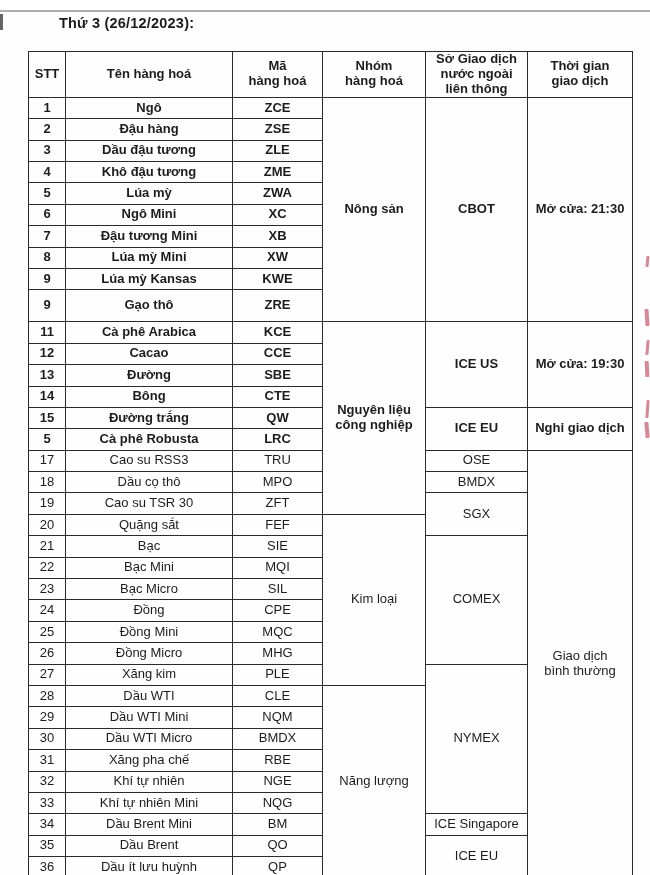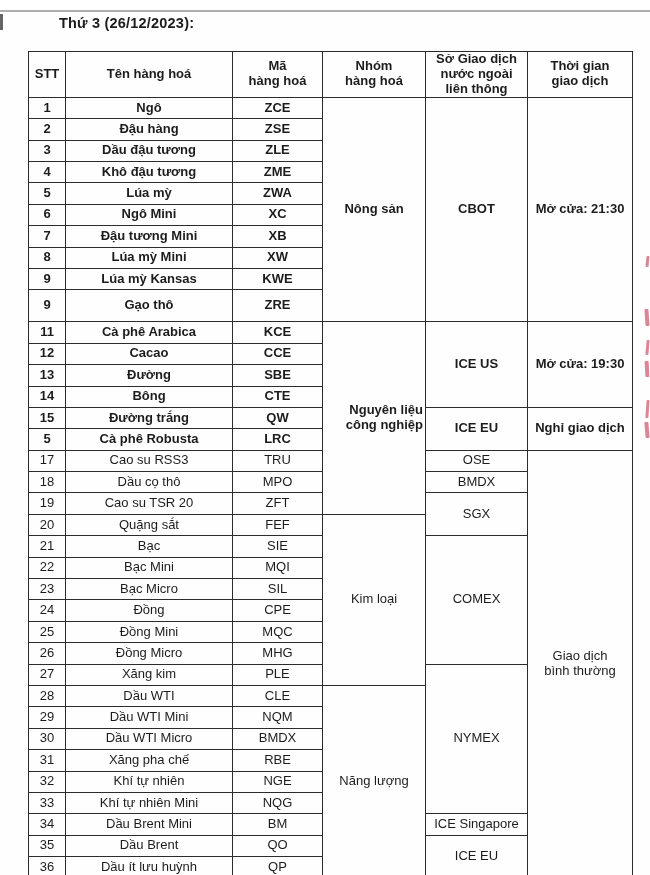--- a/index.html
+++ b/index.html
@@ -22,21 +22,21 @@
     text-align:center;vertical-align:middle;
     font-size:13px;line-height:1.15;padding:0 2px;
     white-space:pre-line;overflow:hidden;
   }
   .sched th{font-weight:bold;}
   .sched tr{height:21.4px;}
   .sched tr.hdr{height:45px;}
   .sched tr.r10{height:32px;}
   .sched tr.b td{font-weight:bold;}
   .sched td.bold{font-weight:bold;}
-  .sched td.reg{font-weight:normal;text-align:right;}
+  .sched td.reg{font-weight:normal;}
   
   .top-line{position:absolute;left:0;top:2px;width:650px;height:1.5px;background:#9a9a9a;opacity:.8;}
   .corner-mark{position:absolute;left:0;top:6px;width:3px;height:16px;background:#4a4a4a;opacity:.85;}
   .red-mark{position:absolute;background:rgba(196,70,90,.65);border-radius:1px;}
   .rm1{left:646px;top:248px;width:3px;height:11px;transform:rotate(6deg);}
   .rm2{left:645px;top:301px;width:4px;height:17px;transform:rotate(-4deg);}
   .rm3{left:646px;top:332px;width:3px;height:15px;transform:rotate(5deg);}
   .rm4{left:645px;top:353px;width:4px;height:16px;transform:rotate(-3deg);}
   .rm5{left:646px;top:392px;width:3px;height:18px;transform:rotate(4deg);}
   .rm6{left:645px;top:414px;width:4px;height:16px;transform:rotate(-5deg);}
@@ -176,21 +176,21 @@
 bình thường</td>
     </tr>
     <tr>
       <td>18</td>
       <td>Dầu cọ thô</td>
       <td>MPO</td>
       <td>BMDX</td>
     </tr>
     <tr>
       <td>19</td>
-      <td>Cao su TSR 20</td>
+      <td>Cao su TSR 30</td>
       <td>ZFT</td>
       <td rowspan="2">SGX</td>
     </tr>
     <tr>
       <td>20</td>
       <td>Quặng sắt</td>
       <td>FEF</td>
       <td rowspan="8">Kim loại</td>
     </tr>
     <tr>

